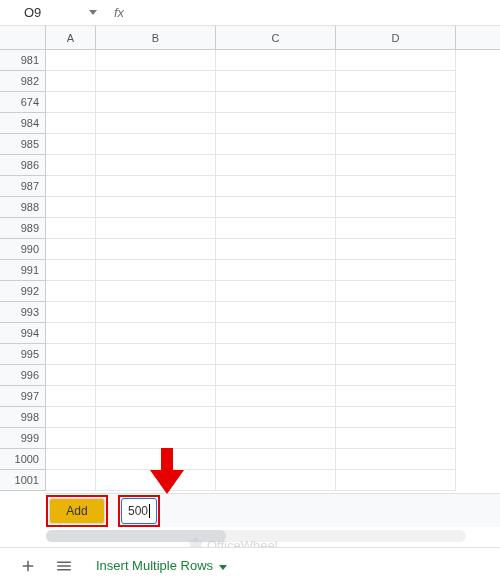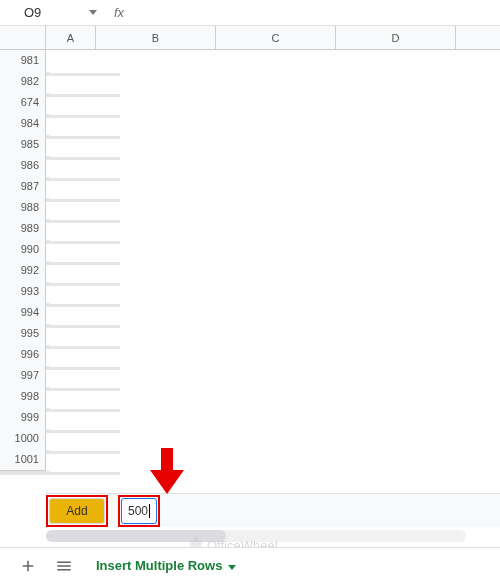--- a/index.html
+++ b/index.html
@@ -14,38 +14,38 @@
 .grid-container { position: relative; }
 .col-headers { display: flex; height: 24px; background: #f8f9fa; border-bottom: 1px solid #ccc; }
 .corner { width: 46px; border-right: 1px solid #ccc; background: #f8f9fa; }
 .col-h { border-right: 1px solid #ccc; text-align: center; line-height: 24px; color: #555; font-size: 11px; background: #f8f9fa; }
 .col-a { width: 50px; }
 .col-b { width: 120px; }
 .col-c { width: 120px; }
 .col-d { width: 120px; }
 
 .grid-body { }
-.row { display: flex; height: 21px; flex-direction: column; }
+.row { display: flex; height: 21px; }
 .row-h { width: 46px; border-right: 1px solid #ccc; border-bottom: 1px solid #ccc; text-align: right; padding-right: 6px; line-height: 21px; color: #555; font-size: 11px; background: #f8f9fa; }
 .cell { border-right: 1px solid #e5e5e5; border-bottom: 1px solid #e5e5e5; }
 
 .add-rows-bar { position: absolute; left: 46px; top: 493px; display: flex; align-items: center; gap: 10px; height: 34px; background: #f8f9fa; width: 454px; padding-left: 0; border-top: 1px solid #e0e0e0; }
 .add-btn { width: 56px; height: 26px; background: #eab308; border: 1px solid #dadce0; border-radius: 3px; font-size: 12px; color: #333; cursor: pointer; }
 .add-btn-wrap { border: 2px solid #e60000; padding: 1px; }
 .row-count-wrap { border: 2px solid #e60000; padding: 1px; }
 .more-text { font-size: 12px; color: #555; }
 
 .arrow { position: absolute; left: 150px; top: 448px; z-index: 10; }
 
 .scroll-h { position: absolute; left: 46px; top: 530px; width: 420px; height: 12px; background: #f1f1f1; border-radius: 6px; }
 .scroll-thumb { position: absolute; left: 0; top: 0; width: 180px; height: 12px; background: #dadce0; border-radius: 6px; }
 
 .bottom-tabs { position: absolute; left: 0; bottom: 0; width: 500px; height: 36px; border-top: 1px solid #e0e0e0; display: flex; align-items: center; padding-left: 12px; gap: 4px; background: #fff; }
 .tab-btn { width: 32px; height: 28px; display: flex; align-items: center; justify-content: center; color: #5f6368; cursor: pointer; border-radius: 3px; }
-.sheet-tab { height: 28px; padding: 0 12px; display: flex; align-items: center; gap: 6px; color: #188038; font-size: 13px; font-weight: 700; border-radius: 3px 3px 0 0; background: #fff; cursor: pointer; }
+.sheet-tab { height: 28px; padding: 0 12px; display: flex; align-items: center; gap: 6px; color: #188038; font-size: 13px; font-weight: 400; border-radius: 3px 3px 0 0; background: #fff; cursor: pointer; }
 .sheet-caret { color: #188038; }
 
 .watermark { position: absolute; left: 185px; top: 536px; display: flex; align-items: center; gap: 4px; color: #bfbfbf; font-size: 13px; font-weight: 500; opacity: 0.6; }
 .watermark svg { opacity: 0.55; }
 
 .cursor-caret { display: inline-block; width: 1px; height: 14px; background: #000; vertical-align: middle; margin-left: 1px; }
 </style>
 </head>
 <body>
 
@@ -127,20 +127,27 @@
       </div>
       <div class="row">
         <div class="row-h">989</div>
         <div class="cell col-a"></div>
         <div class="cell col-b"></div>
         <div class="cell col-c"></div>
         <div class="cell col-d"></div>
       </div>
       <div class="row">
         <div class="row-h">990</div>
+        <div class="cell col-a"></div>
+        <div class="cell col-b"></div>
+        <div class="cell col-c"></div>
+        <div class="cell col-d"></div>
+      </div>
+      <div class="row">
+        <div class="row-h">991</div>
         <div class="cell col-a"></div>
         <div class="cell col-b"></div>
         <div class="cell col-c"></div>
         <div class="cell col-d"></div>
       </div>
       <div class="row">
         <div class="row-h">992</div>
         <div class="cell col-a"></div>
         <div class="cell col-b"></div>
         <div class="cell col-c"></div>

